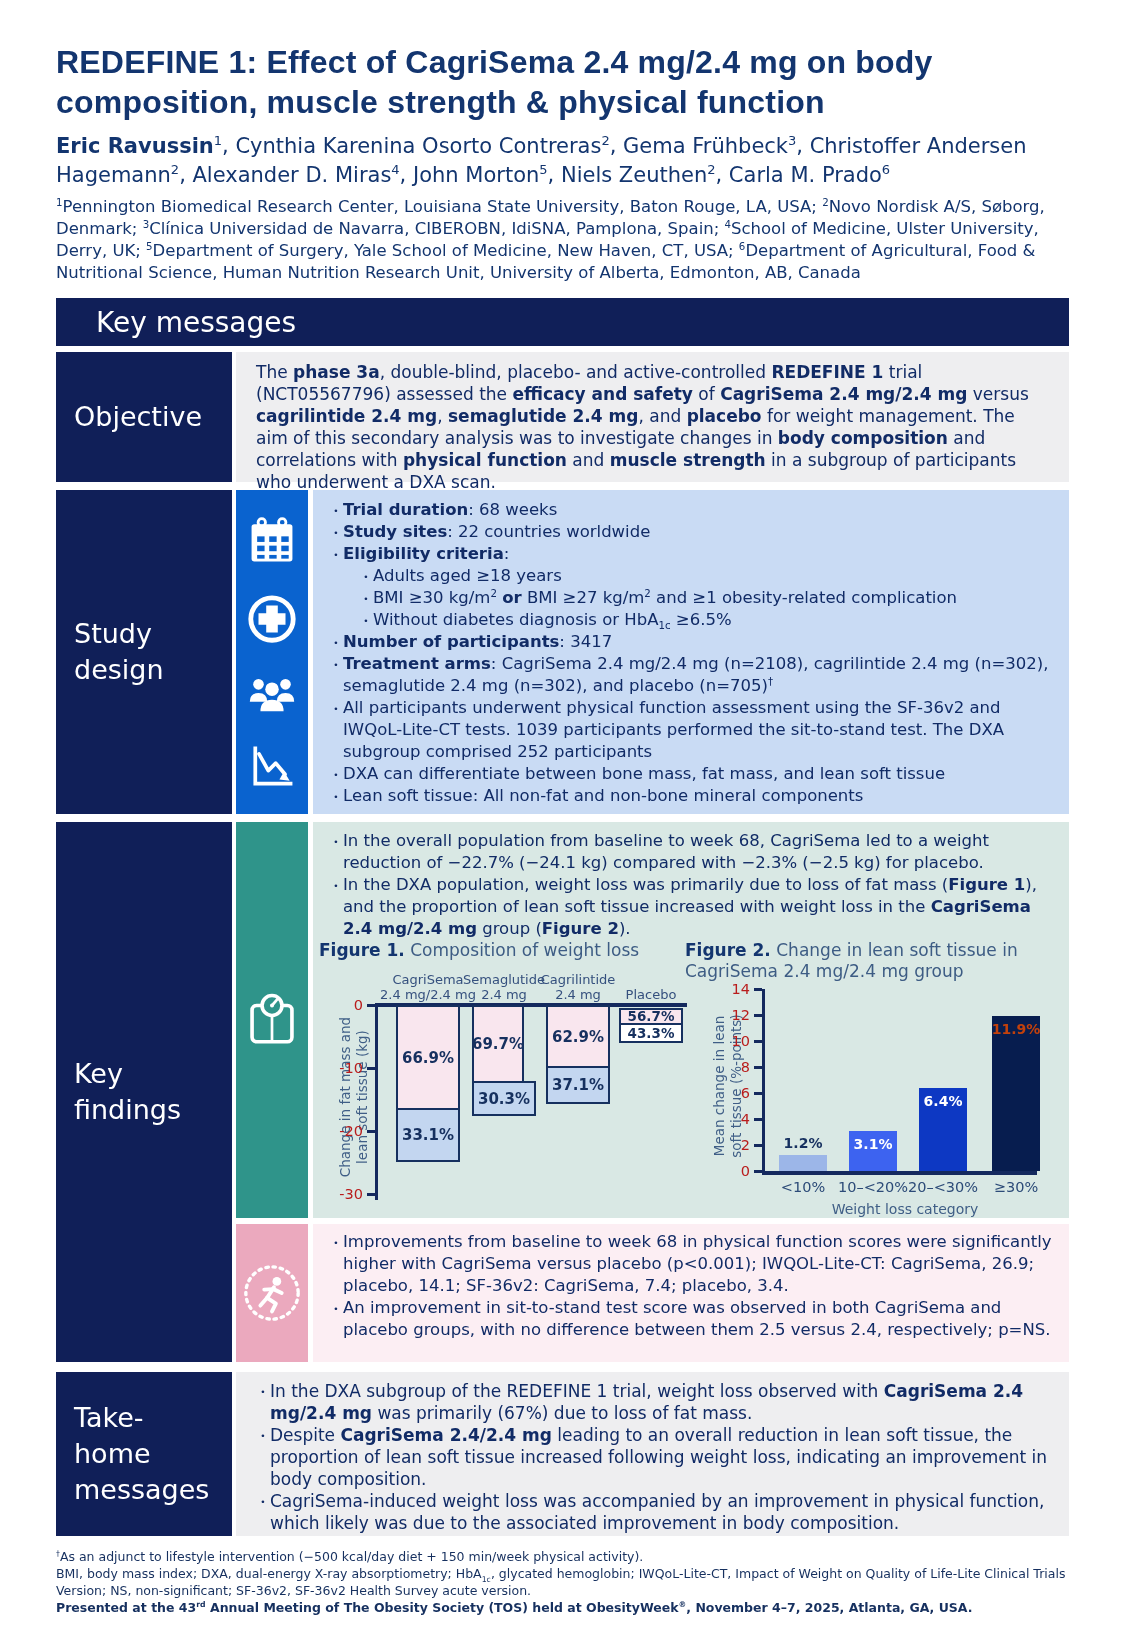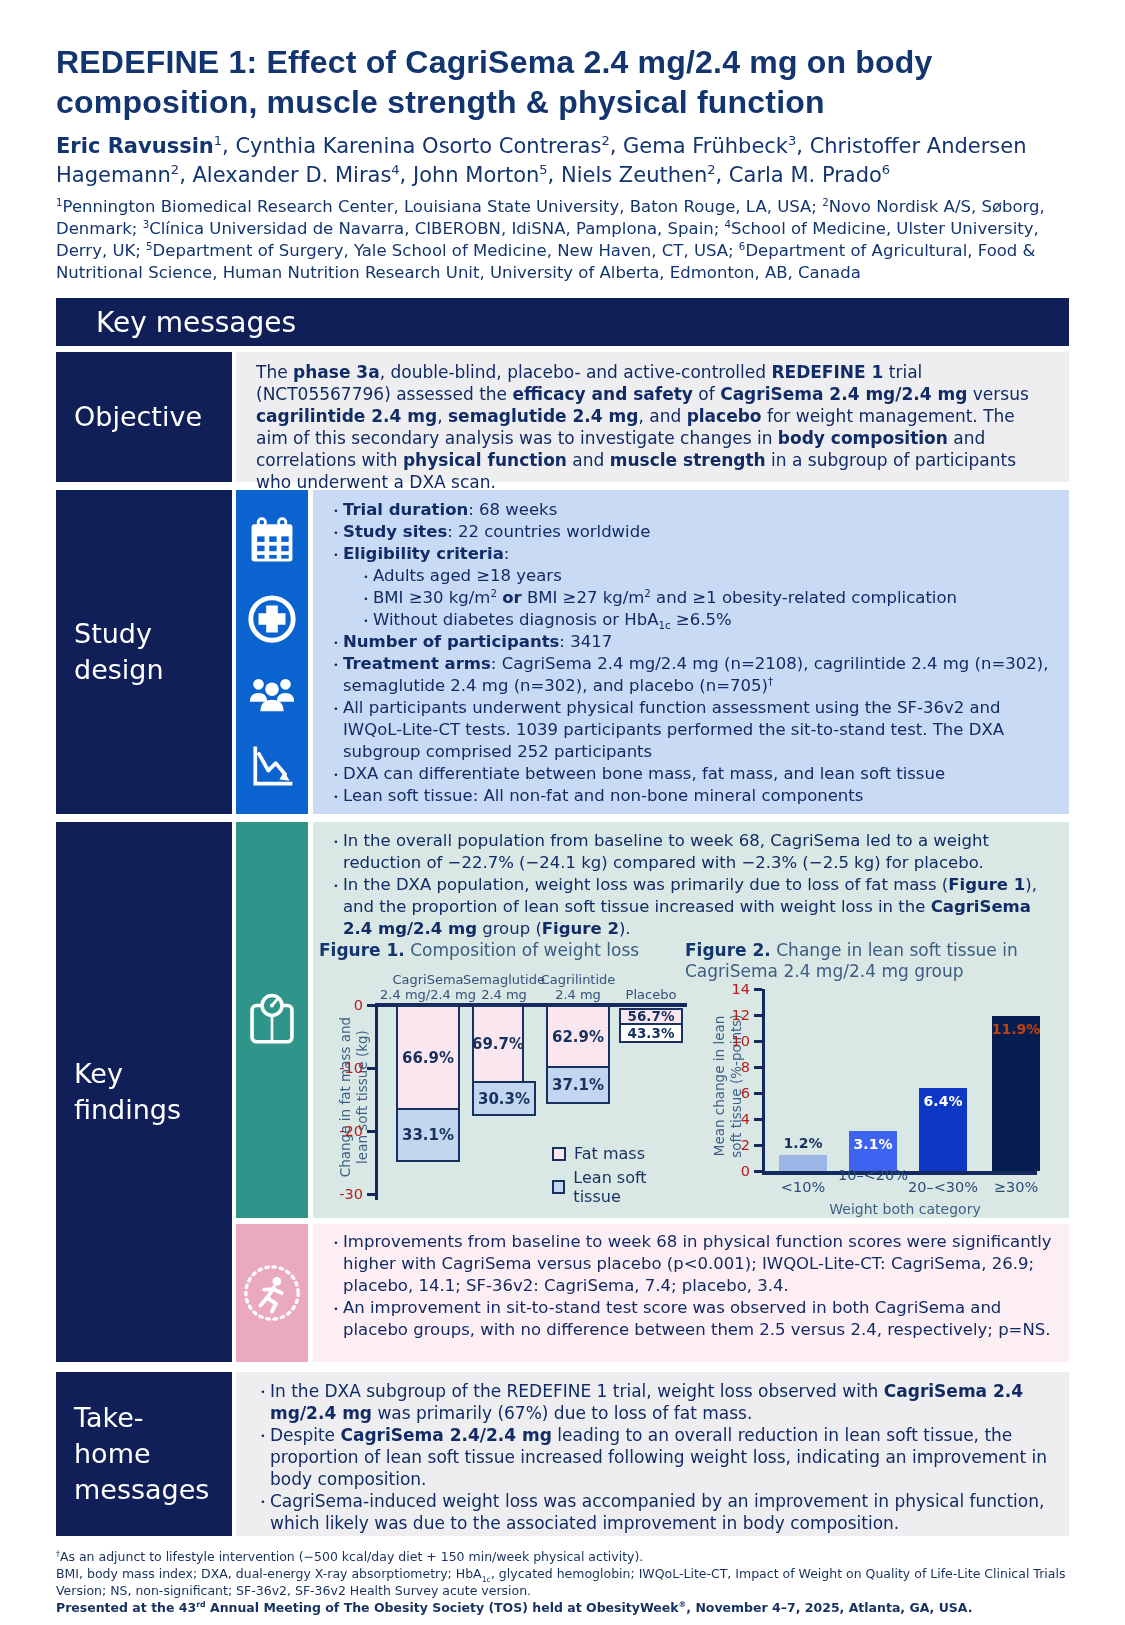--- a/index.html
+++ b/index.html
@@ -249,30 +249,20 @@
           <div>Cagrilintide</div>
           <div>2.4 mg</div>
         </div>
         <div class="seg" style="left: 227px; top: 65px; width: 64px; height: 63px; background: rgb(249, 230, 238); font-size: 15px;">62.9%</div>
         <div class="seg" style="left: 227px; top: 126px; width: 64px; height: 37.91px; background: rgb(195, 214, 240); font-size: 15px;">37.1%</div>
         <div class="cat-head" style="left: 292px; top: 30px; width: 80px; height: 32px;">
           <div>Placebo</div>
         </div>
         <div class="seg" style="left: 300px; top: 67.52px; width: 64px; height: 17.64px; background: rgb(249, 230, 238); font-size: 13.5px;">56.7%</div>
         <div class="seg" style="left: 300px; top: 83.16px; width: 64px; height: 19.64px; background: #ffffff; font-size: 13.5px;">43.3%</div>
-        <div class="legend" style="left: 233px; top: 204px;">
-          <div class="leg-row">
-            <span class="leg-swatch" style="background: rgb(249, 230, 238);"></span>
-            <span class="leg-lab">Fat mass</span>
-          </div>
-          <div class="leg-row">
-            <span class="leg-swatch" style="background: rgb(195, 214, 240);"></span>
-            <span class="leg-lab">Lean soft tissue</span>
-          </div>
-        </div>
       </div>
 
     <div class="fig" id="fig2" style="left:372px;top:118px;width:382px;height:278px;">
       <div class="fig-caption"><b>Figure 2.</b><span> Change in lean soft tissue in CagriSema 2.4 mg/2.4 mg group</span></div>
       <div class="rot-label" style="left:26px;top:236px;width:180px;">Mean change in lean<br>soft tissue (%-points)</div>
       <div id="fig2-plot"></div>
     <div class="axis-v" style="left: 77px; top: 49px; height: 186px;"></div>
         <div class="axis-h" style="left: 77px; top: 231px; width: 275px;"></div>
         <div class="tick" style="left: 69px; top: 230px;"></div>
         <div class="tick-lab" style="left: 29px; top: 223px; width: 36px;">0</div>
@@ -288,28 +278,28 @@
         <div class="tick-lab" style="left: 29px; top: 93px; width: 36px;">10</div>
         <div class="tick" style="left: 69px; top: 74px;"></div>
         <div class="tick-lab" style="left: 29px; top: 67px; width: 36px;">12</div>
         <div class="tick" style="left: 69px; top: 48px;"></div>
         <div class="tick-lab" style="left: 29px; top: 41px; width: 36px;">14</div>
         <div class="f2bar" style="left: 94px; top: 215.4px; width: 48px; height: 15.6px; background: rgb(156, 182, 232);"></div>
         <div class="f2val" style="left: 88px; top: 195.4px; width: 60px; color: rgb(22, 48, 95);">1.2%</div>
         <div class="f2cat" style="left: 80px; top: 239px; width: 76px;">&lt;10%</div>
         <div class="f2bar" style="left: 164px; top: 190.7px; width: 48px; height: 40.3px; background: rgb(61, 99, 240);"></div>
         <div class="f2val" style="left: 158px; top: 195.7px; width: 60px; color: rgb(255, 255, 255);">3.1%</div>
-        <div class="f2cat" style="left: 150px; top: 227px; width: 76px;">10–&lt;20%</div>
+        <div class="f2cat" style="left: 150px; top: 239px; width: 76px;">10–&lt;20%</div>
         <div class="f2bar" style="left: 234px; top: 147.8px; width: 48px; height: 83.2px; background: rgb(13, 56, 195);"></div>
         <div class="f2val" style="left: 228px; top: 152.8px; width: 60px; color: rgb(255, 255, 255);">6.4%</div>
         <div class="f2cat" style="left: 220px; top: 239px; width: 76px;">20–&lt;30%</div>
         <div class="f2bar" style="left: 307px; top: 76.3px; width: 48px; height: 154.7px; background: rgb(7, 29, 79);"></div>
         <div class="f2val" style="left: 301px; top: 81.3px; width: 60px; color: #c2410c;">11.9%</div>
         <div class="f2cat" style="left: 293px; top: 239px; width: 76px;">≥30%</div>
-        <div class="f2xlab" style="left: 120px; top: 261px; width: 200px;">Weight both category</div>
+        <div class="f2xlab" style="left: 120px; top: 261px; width: 200px;">Weight loss category</div>
       </div>
   </div>
 
   <div class="strip strip-pink" style="top:1224px;height:138px;">
     <svg class="icon-svg" width="62" height="62" viewBox="0 0 64 64">
       <circle cx="32" cy="32" r="27" fill="none" stroke="#ffffff" stroke-width="3.5" stroke-dasharray="2.5 5" stroke-linecap="round"></circle>
       <circle cx="37" cy="20" r="4.5" fill="#ffffff"></circle>
       <g fill="none" stroke="#ffffff" stroke-width="4" stroke-linecap="round" stroke-linejoin="round">
         <path d="M34 26 L27 37"></path>
         <path d="M33.5 28 L42 32"></path>

